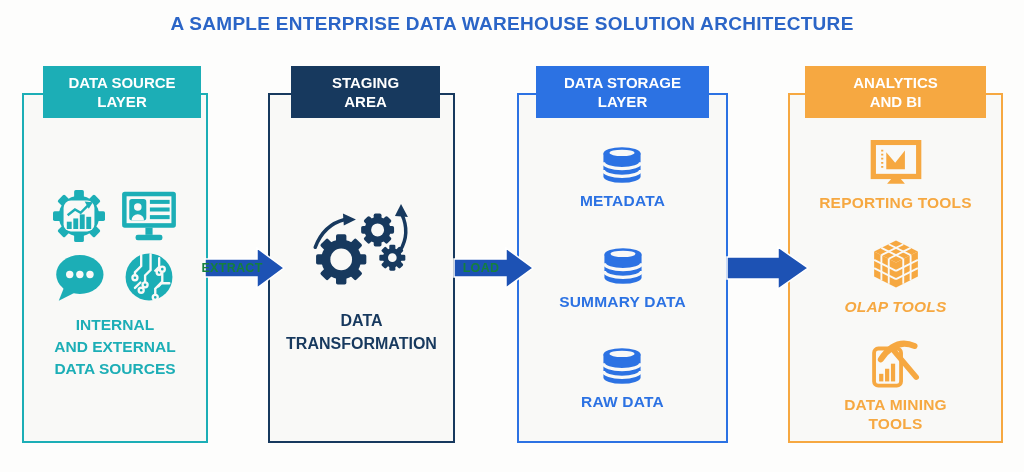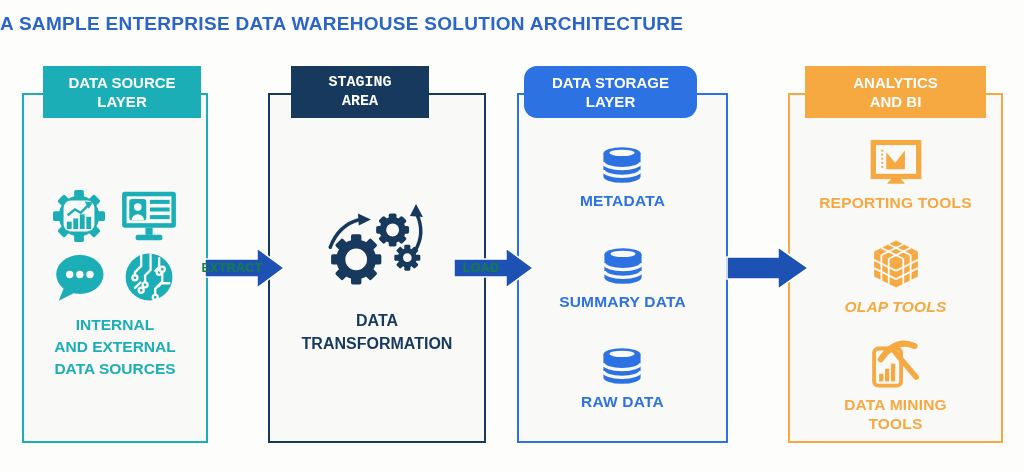--- a/index.html
+++ b/index.html
@@ -8,40 +8,40 @@
   }
   html,body{margin:0;padding:0;}
   .canvas{
     position:relative; width:1024px; height:472px; overflow:hidden;
     background:var(--page_bg);
     font-family:"Liberation Sans","DejaVu Sans",sans-serif;
     font-weight:bold;
   }
   .title{
     position:absolute; top:13px; left:0; width:1024px;
-    text-align:left; font-size:19px; letter-spacing:.3px;
+    text-align:center; font-size:19px; letter-spacing:.3px;
     color:var(--title_blue);
   }
   .box{
     position:absolute; top:93px; height:350px; box-sizing:border-box;
     background:var(--box_bg); border:2px solid;
     display:flex; flex-direction:column; align-items:center;
   }
   .box1{left:22px;  width:186px; border-color:var(--teal);}
-  .box2{left:268px; width:218px; border-color:var(--navy);}
+  .box2{left:268px; width:187px; border-color:var(--navy);}
   .box3{left:517px; width:211px; border-color:var(--blue);}
   .box4{left:788px; width:215px; border-color:var(--orange);}
   .hdr{
     position:absolute; top:66px; height:52px; box-sizing:border-box; z-index:3;
     display:flex; align-items:center; justify-content:center; text-align:center;
     color:#fff; font-size:15px; line-height:1.3; white-space:pre-line;
   }
   .h1{left:43px;  width:158px; background:var(--teal);}
-  .h2{left:291px; width:138px; background:var(--navy);font-family:Liberation Mono, monospace;}
-  .h3{left:524px; width:173px; background:var(--blue);border-radius:13px;}
+  .h2{left:291px; width:149px; background:var(--navy);}
+  .h3{left:536px; width:173px; background:var(--blue);}
   .h4{left:805px; width:181px; background:var(--orange);}
   .pre{white-space:pre-line;}
   .ico{display:block; line-height:0;}
   .teal{color:var(--teal);} .navy{color:var(--navy);}
   .blue{color:var(--blue);} .orange{color:var(--orange);}
   
   .icon-grid{margin-top:95px; display:grid; grid-template-columns:auto auto;
     column-gap:14px; row-gap:10px; justify-items:center; align-items:center;}
   .col-label{margin-top:12px; text-align:center; font-size:15.5px; line-height:1.42;}
   

